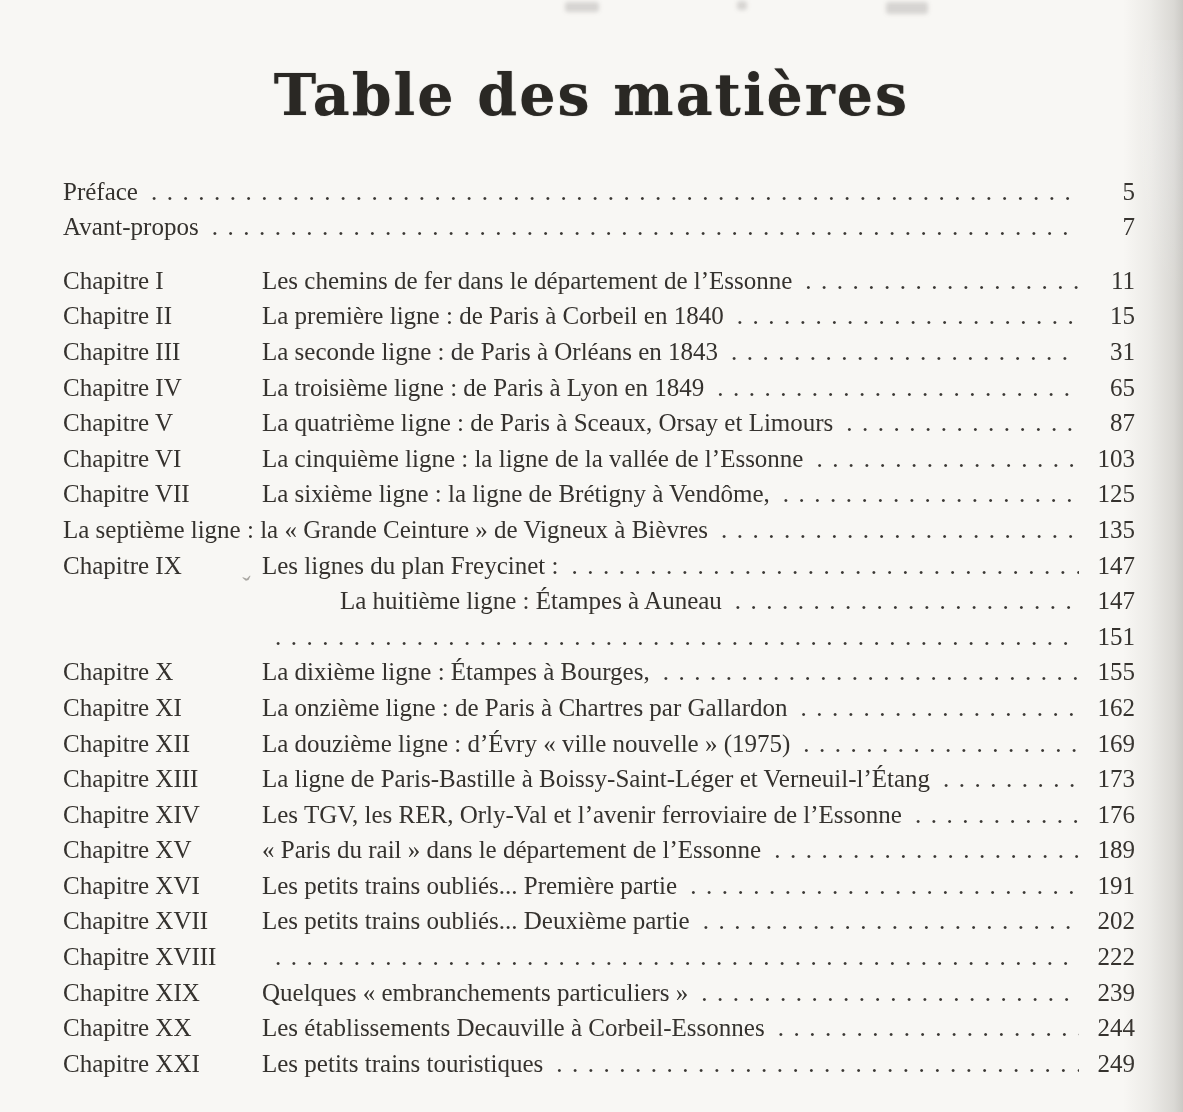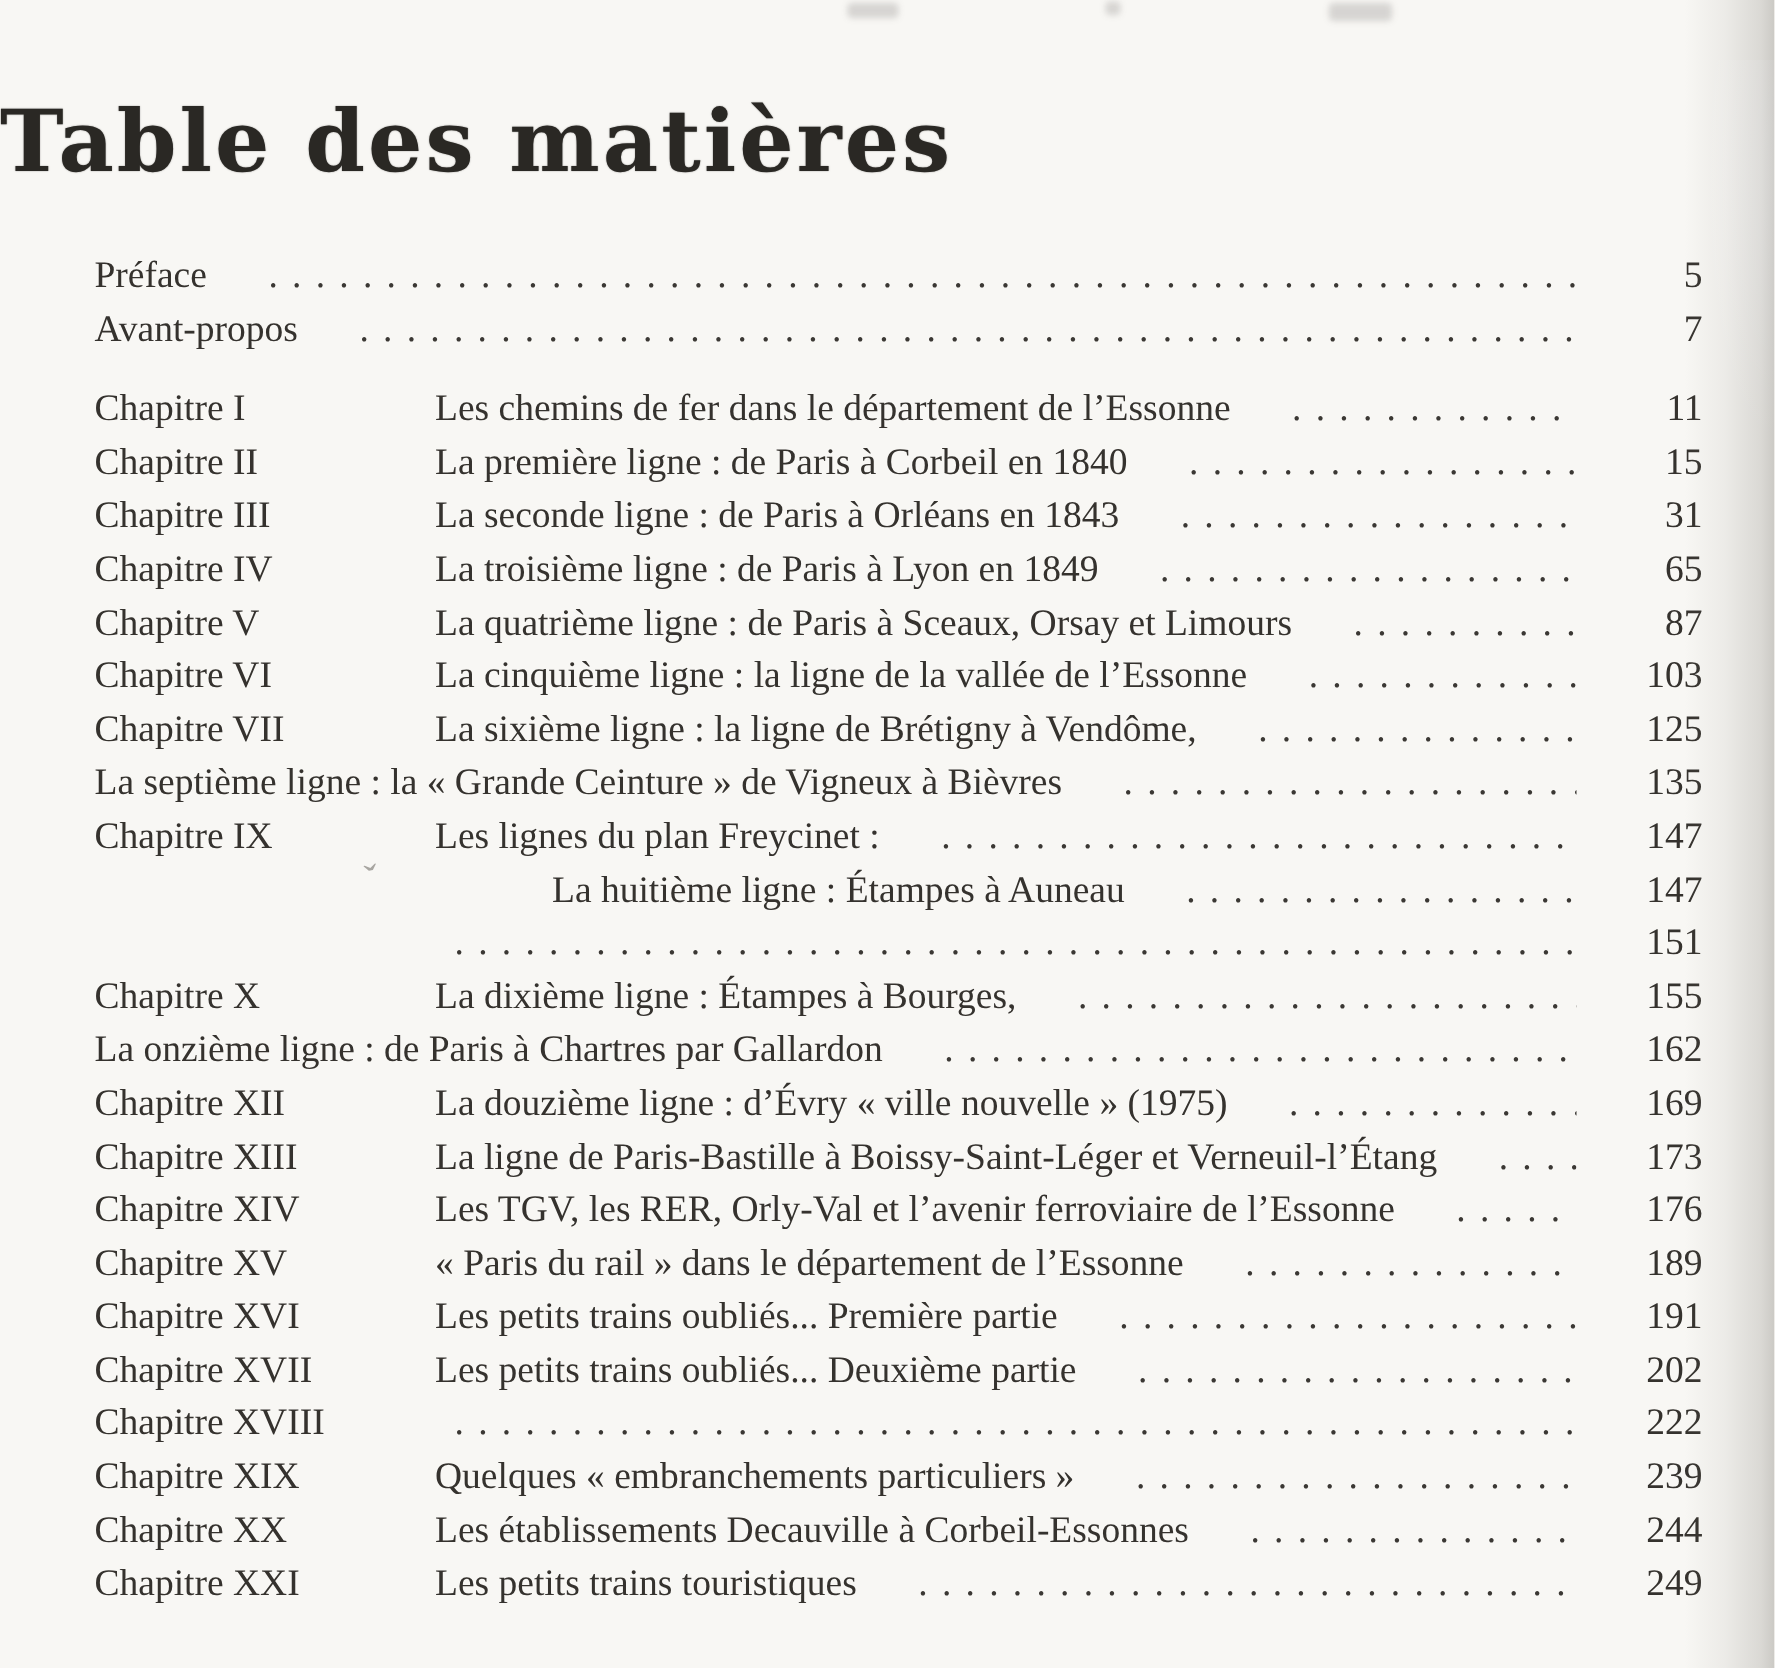--- a/index.html
+++ b/index.html
@@ -54,43 +54,43 @@
     position: absolute;
     left: 240px; top: 552px;
     font-size: 26px;
     color: rgba(70,66,60,0.45);
     transform: rotate(-12deg);
     pointer-events: none;
   }
 
   .toc-title {
     margin-top: 58px;
+    text-align: center;
     font-family: "DejaVu Serif", serif;
     font-weight: 700;
     font-size: 57px;
     line-height: 74px;
     letter-spacing: 2px;
     color: #2a2824;
     text-shadow: 0 0 1px rgba(42,40,36,0.55);
   }
 
   .rows {
     margin-left: 63px;
     margin-right: 48px;
     font-size: 25px;
   }
   #front-rows { margin-top: 38px; }
   #chapter-rows { margin-top: 18px; font-family: Liberation Serif, serif; }
 
   .row {
     display: flex;
-    align-items: flex-start;
+    align-items: flex-end;
     height: 35.6px;
     white-space: nowrap;
-    gap: 28px;
   }
   .chap {
     flex: 0 0 199px;
     overflow: hidden;
   }
   .row.sub .title { padding-left: 78px; }
   .title { flex: 0 0 auto; }
   .leader {
     flex: 1 1 0;
     overflow: hidden;
@@ -194,20 +194,21 @@
     <span class="leader">..........................................................................................</span>
     <span class="pagenum">151</span>
   </div>
       <div class="row chapter">
     <span class="chap">Chapitre X</span>
     <span class="title">La dixième ligne : Étampes à Bourges,</span>
     <span class="leader">..........................................................................................</span>
     <span class="pagenum">155</span>
   </div>
       <div class="row chapter">
+    <span class="chap">Chapitre XI</span>
     <span class="title">La onzième ligne : de Paris à Chartres par Gallardon</span>
     <span class="leader">..........................................................................................</span>
     <span class="pagenum">162</span>
   </div>
       <div class="row chapter">
     <span class="chap">Chapitre XII</span>
     <span class="title">La douzième ligne : d’Évry « ville nouvelle » (1975)</span>
     <span class="leader">..........................................................................................</span>
     <span class="pagenum">169</span>
   </div>

